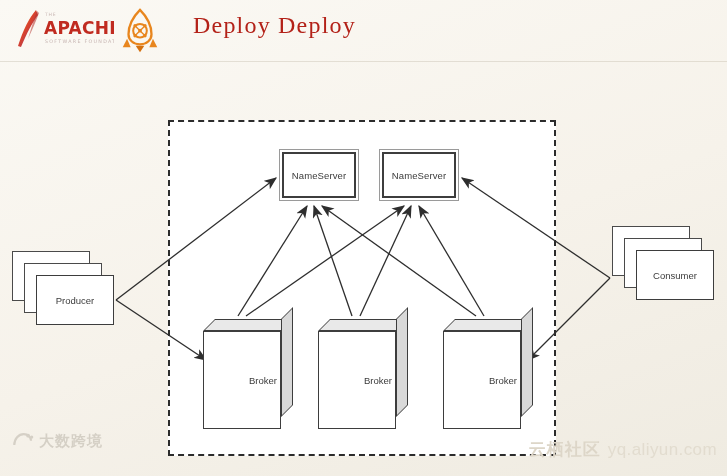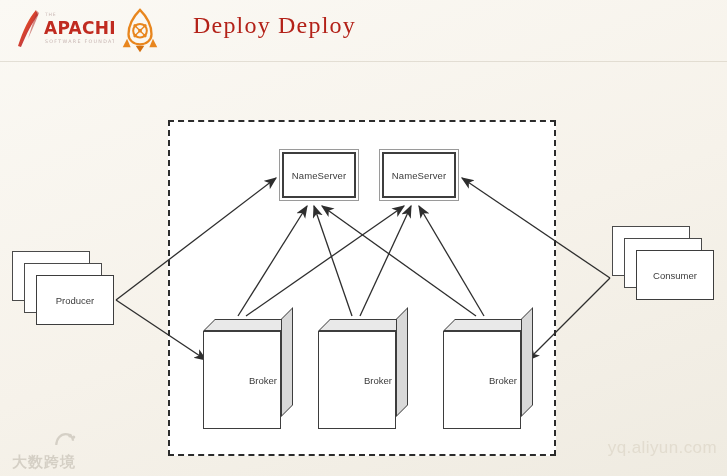--- a/index.html
+++ b/index.html
@@ -74,22 +74,22 @@
     border:1px solid #4a4a4a;box-sizing:border-box;
   }
   .stack .s1{left:0;top:0;}
   .stack .s2{left:12px;top:12px;}
   .stack .s3{left:24px;top:24px;display:flex;align-items:center;
     justify-content:center;border-color:#3d3d3d;}
   .stack .lbl{font-size:9.5px;color:#3b3b3b;}
   #producer{left:12px;top:191px;}
   #consumer{left:612px;top:166px;}
   
-  .wm-left{position:absolute;left:12px;top:432px;display:flex;align-items:flex-end;
-    gap:5px;opacity:.30;flex-direction:column;}
+  .wm-left{position:absolute;left:12px;top:432px;display:flex;align-items:flex-start;
+    gap:5px;opacity:.30;}
   .wm-left .mark{width:22px;height:16px;}
   .wm-left .txt{font-size:15px;color:#8d8577;letter-spacing:1px;
     font-family:"DejaVu Sans",sans-serif;font-weight:700;}
   .wm-right{position:absolute;right:10px;top:438px;display:flex;align-items:baseline;
     gap:7px;}
   .wm-right .cn{font-size:17px;color:#ddd6c8;letter-spacing:1px;
     font-family:"DejaVu Sans",sans-serif;font-weight:700;}
   .wm-right .url{font-size:17px;color:#e2dccf;letter-spacing:.4px;
     font-family:"Liberation Sans",sans-serif;}
 </style>
@@ -241,16 +241,17 @@
       <svg viewBox="0 0 30 22" width="22" height="16" xmlns="http://www.w3.org/2000/svg">
         <path d="M3 18 C3 9 9 3 16 3 C22 3 26 7 26 12" fill="none" stroke="#8d8577" stroke-width="3"></path>
         <circle cx="22" cy="5" r="2.6" fill="#8d8577"></circle>
         <circle cx="27" cy="7" r="2.2" fill="#8d8577"></circle>
       </svg>
     </span>
     <span class="txt">大数跨境</span>
   </div>
 
   <div class="wm-right">
+    <span class="cn">云栖社区</span>
     <span class="url">yq.aliyun.com</span>
   </div>
 
 </div>
 
 </body></html>

